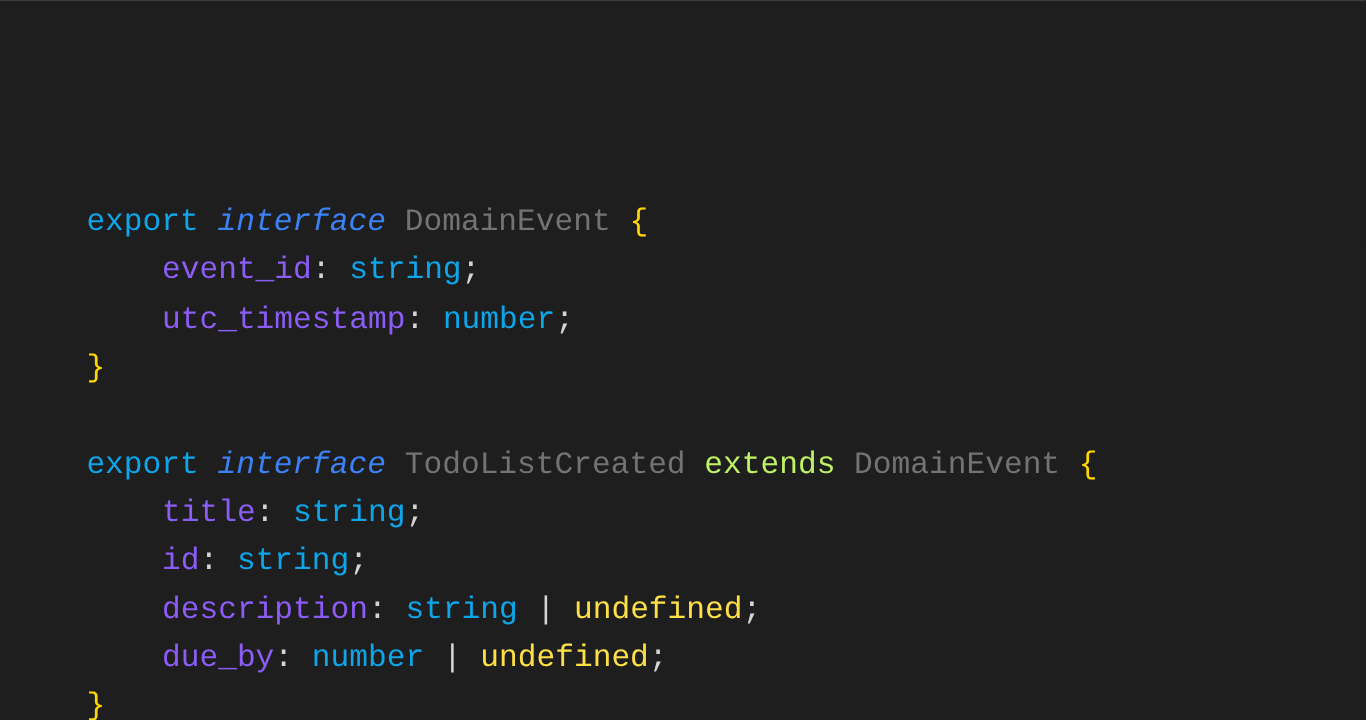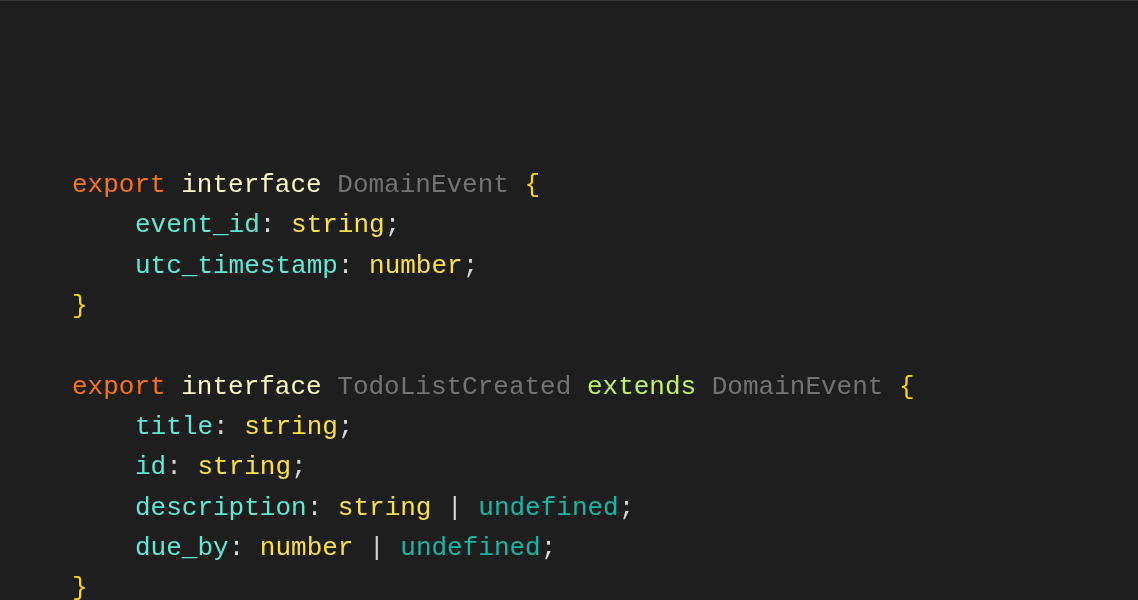--- a/index.html
+++ b/index.html
@@ -45,30 +45,30 @@
     position: relative;
   }
   .ig-wrap::before {
     content: "";
     position: absolute;
     left: 1px;
     top: 0;
     bottom: 0;
     border-left: 1px solid #3a3a3a;
   }
-  .c-keyword-export { color: #f97316; text-align: right; }
-  .c-keyword-iface  { color: #fef9c3; }
+  .c-keyword-export { color: #0ea5e9; text-align: right; }
+  .c-keyword-iface  { color: #3b82f6; font-style: italic; }
   .c-keyword-ext    { color: #bef264; }
   .c-type           { color: #737373; }
-  .c-prop           { color: #5eead4; }
-  .c-prim           { color: #fde047; }
+  .c-prop           { color: #8b5cf6; }
+  .c-prim           { color: #0ea5e9; }
   .c-punc           { color: #d4d4d4; }
   .c-brace          { color: #ffd602; }
   .c-op             { color: #d4d4d4; }
-  .c-kw-undef       { color: #14b8a6; }
+  .c-kw-undef       { color: #fde047; }
 </style>
 </head>
 <body>
 
 <div class="editor">
   <div class="top-border"></div>
   <div class="gutter"></div>
   <div class="code" id="code"><span class="line"><span class="c-keyword-export">export</span><span> </span><span class="c-keyword-iface">interface</span><span> </span><span class="c-type">DomainEvent</span><span> </span><span class="c-brace">{</span></span><span class="line"><span class="ig-wrap"></span><span class="c-prop">event_id</span><span class="c-punc">: </span><span class="c-prim">string</span><span class="c-punc">;</span></span><span class="line"><span class="ig-wrap"></span><span class="c-prop">utc_timestamp</span><span class="c-punc">: </span><span class="c-prim">number</span><span class="c-punc">;</span></span><span class="line"><span class="c-brace">}</span></span><span class="line"></span><span class="line"><span class="c-keyword-export">export</span><span> </span><span class="c-keyword-iface">interface</span><span> </span><span class="c-type">TodoListCreated</span><span> </span><span class="c-keyword-ext">extends</span><span> </span><span class="c-type">DomainEvent</span><span> </span><span class="c-brace">{</span></span><span class="line"><span class="ig-wrap"></span><span class="c-prop">title</span><span class="c-punc">: </span><span class="c-prim">string</span><span class="c-punc">;</span></span><span class="line"><span class="ig-wrap"></span><span class="c-prop">id</span><span class="c-punc">: </span><span class="c-prim">string</span><span class="c-punc">;</span></span><span class="line"><span class="ig-wrap"></span><span class="c-prop">description</span><span class="c-punc">: </span><span class="c-prim">string</span><span class="c-op"> | </span><span class="c-kw-undef">undefined</span><span class="c-punc">;</span></span><span class="line"><span class="ig-wrap"></span><span class="c-prop">due_by</span><span class="c-punc">: </span><span class="c-prim">number</span><span class="c-op"> | </span><span class="c-kw-undef">undefined</span><span class="c-punc">;</span></span><span class="line"><span class="c-brace">}</span></span></div>
 </div>
 

